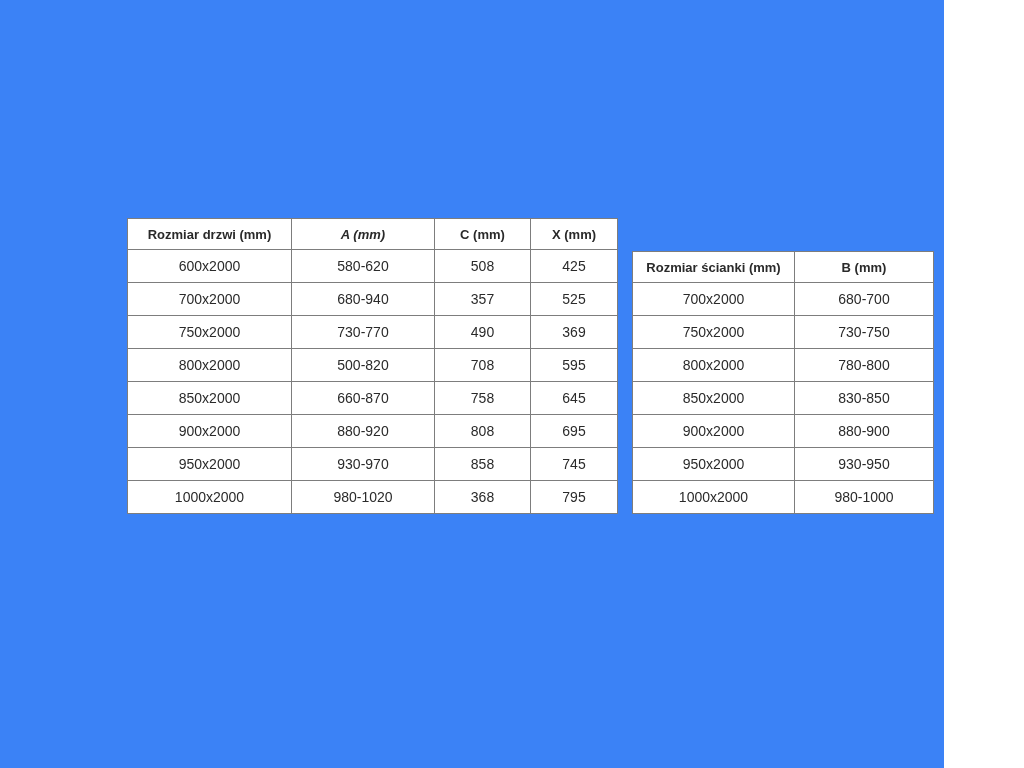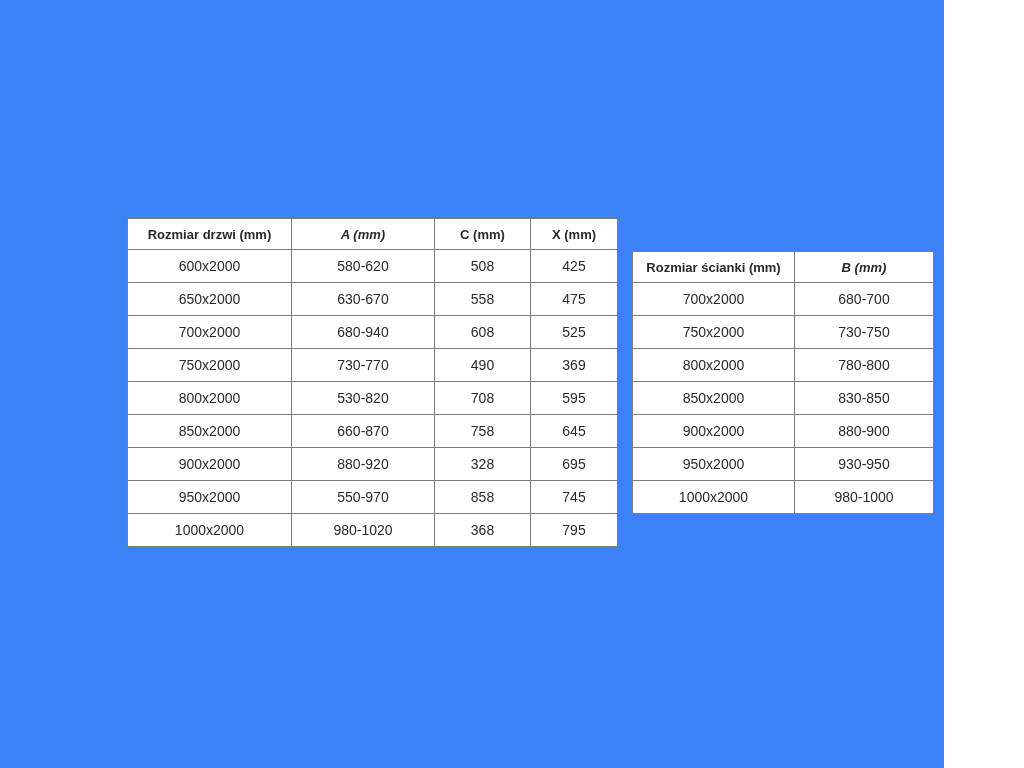--- a/index.html
+++ b/index.html
@@ -40,21 +40,21 @@
     font-size: 14px;
     height: 32px;
   }
   table.doors { left: 127px; top: 218px; }
   table.walls { left: 632px; top: 218px; margin-top: 33px; }
   .doors th:nth-child(1) { width: 151px; }
   .doors th:nth-child(2) { width: 130px; font-style: italic; }
   .doors th:nth-child(3) { width: 83px; }
   .doors th:nth-child(4) { width: 74px; }
   .walls th:nth-child(1) { width: 149px; }
-  .walls th:nth-child(2) { width: 126px; font-style: italic; }
+  .walls th:nth-child(2) { width: 126px; }
 </style>
 </head>
 <body>
 
 <div class="canvas">
   <table class="spec-table doors">
       <thead>
         <tr>
           <th>Rozmiar drzwi (mm)</th>
           <th>A (mm)</th>
@@ -63,58 +63,52 @@
         </tr>
       </thead>
       <tbody>
         <tr>
           <td>600x2000</td>
           <td>580-620</td>
           <td>508</td>
           <td>425</td>
         </tr>
         <tr>
-          <td>650x2000</td>
-          <td>630-670</td>
-          <td>558</td>
-          <td>475</td>
-        </tr>
-        <tr>
           <td>700x2000</td>
           <td>680-940</td>
-          <td>608</td>
+          <td>357</td>
           <td>525</td>
         </tr>
         <tr>
           <td>750x2000</td>
           <td>730-770</td>
           <td>490</td>
           <td>369</td>
         </tr>
         <tr>
           <td>800x2000</td>
-          <td>530-820</td>
+          <td>500-820</td>
           <td>708</td>
           <td>595</td>
         </tr>
         <tr>
           <td>850x2000</td>
           <td>660-870</td>
           <td>758</td>
           <td>645</td>
         </tr>
         <tr>
           <td>900x2000</td>
           <td>880-920</td>
-          <td>328</td>
+          <td>808</td>
           <td>695</td>
         </tr>
         <tr>
           <td>950x2000</td>
-          <td>550-970</td>
+          <td>930-970</td>
           <td>858</td>
           <td>745</td>
         </tr>
         <tr>
           <td>1000x2000</td>
           <td>980-1020</td>
           <td>368</td>
           <td>795</td>
         </tr>
       </tbody>

